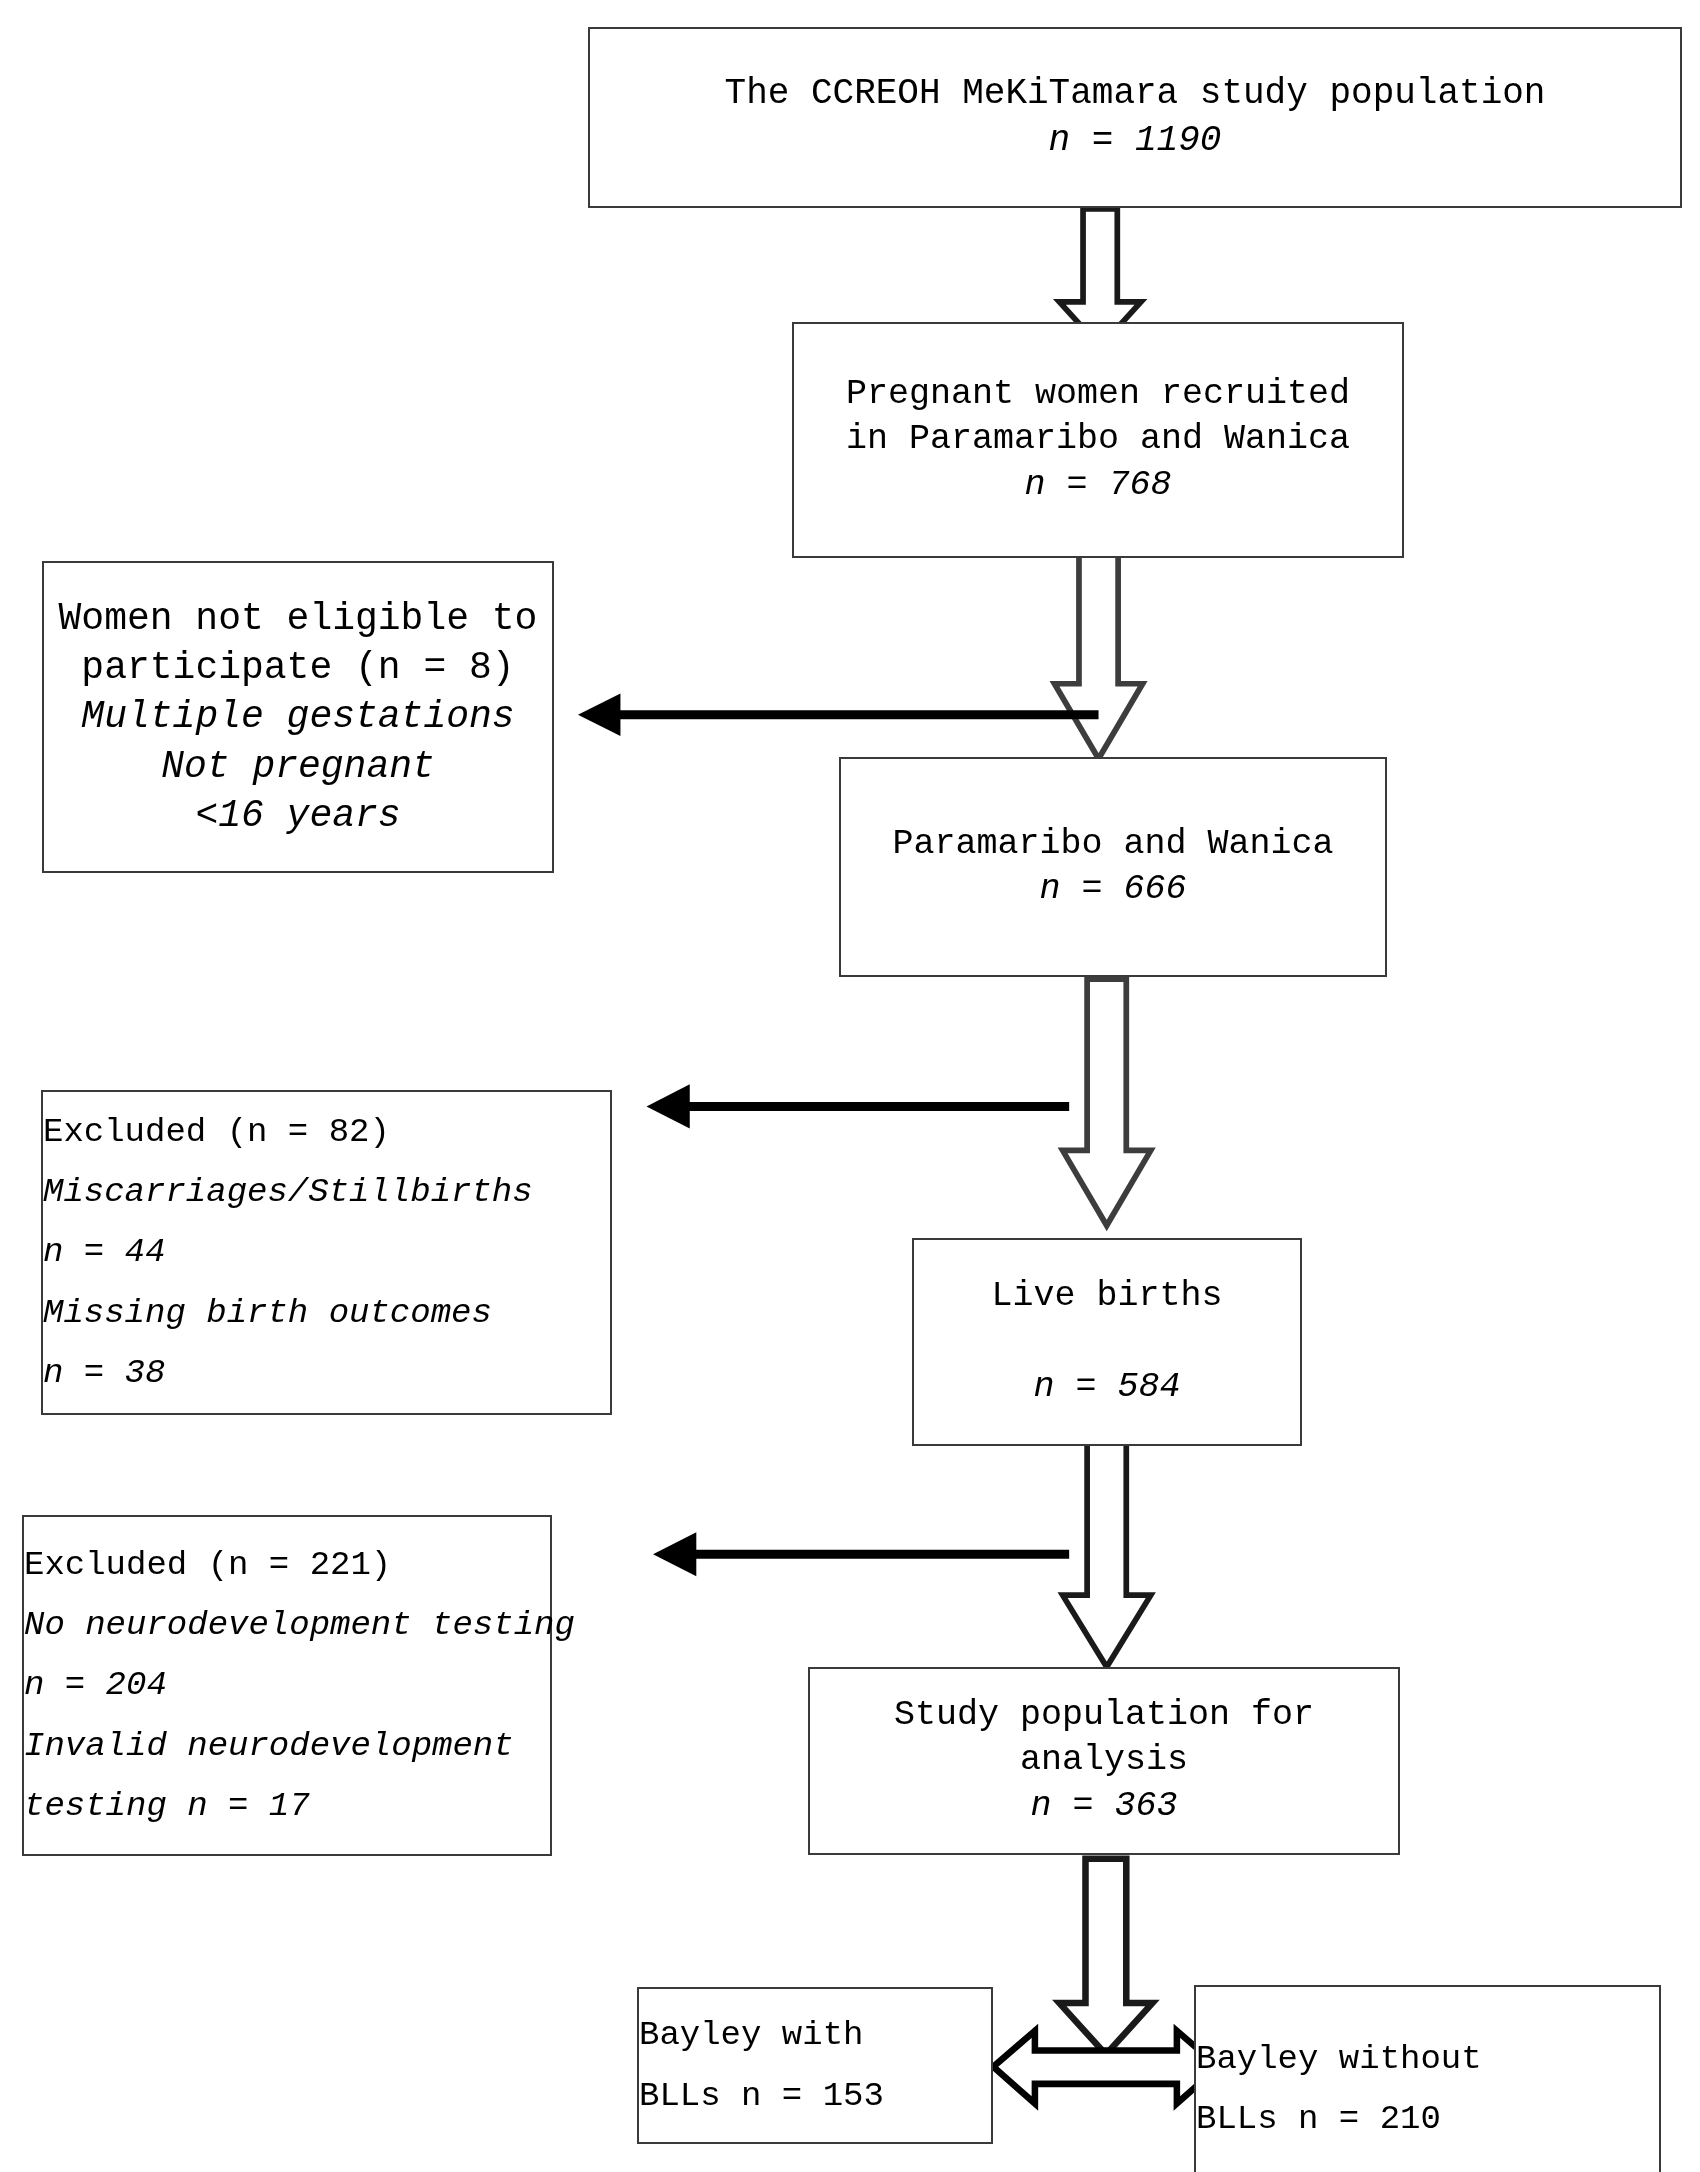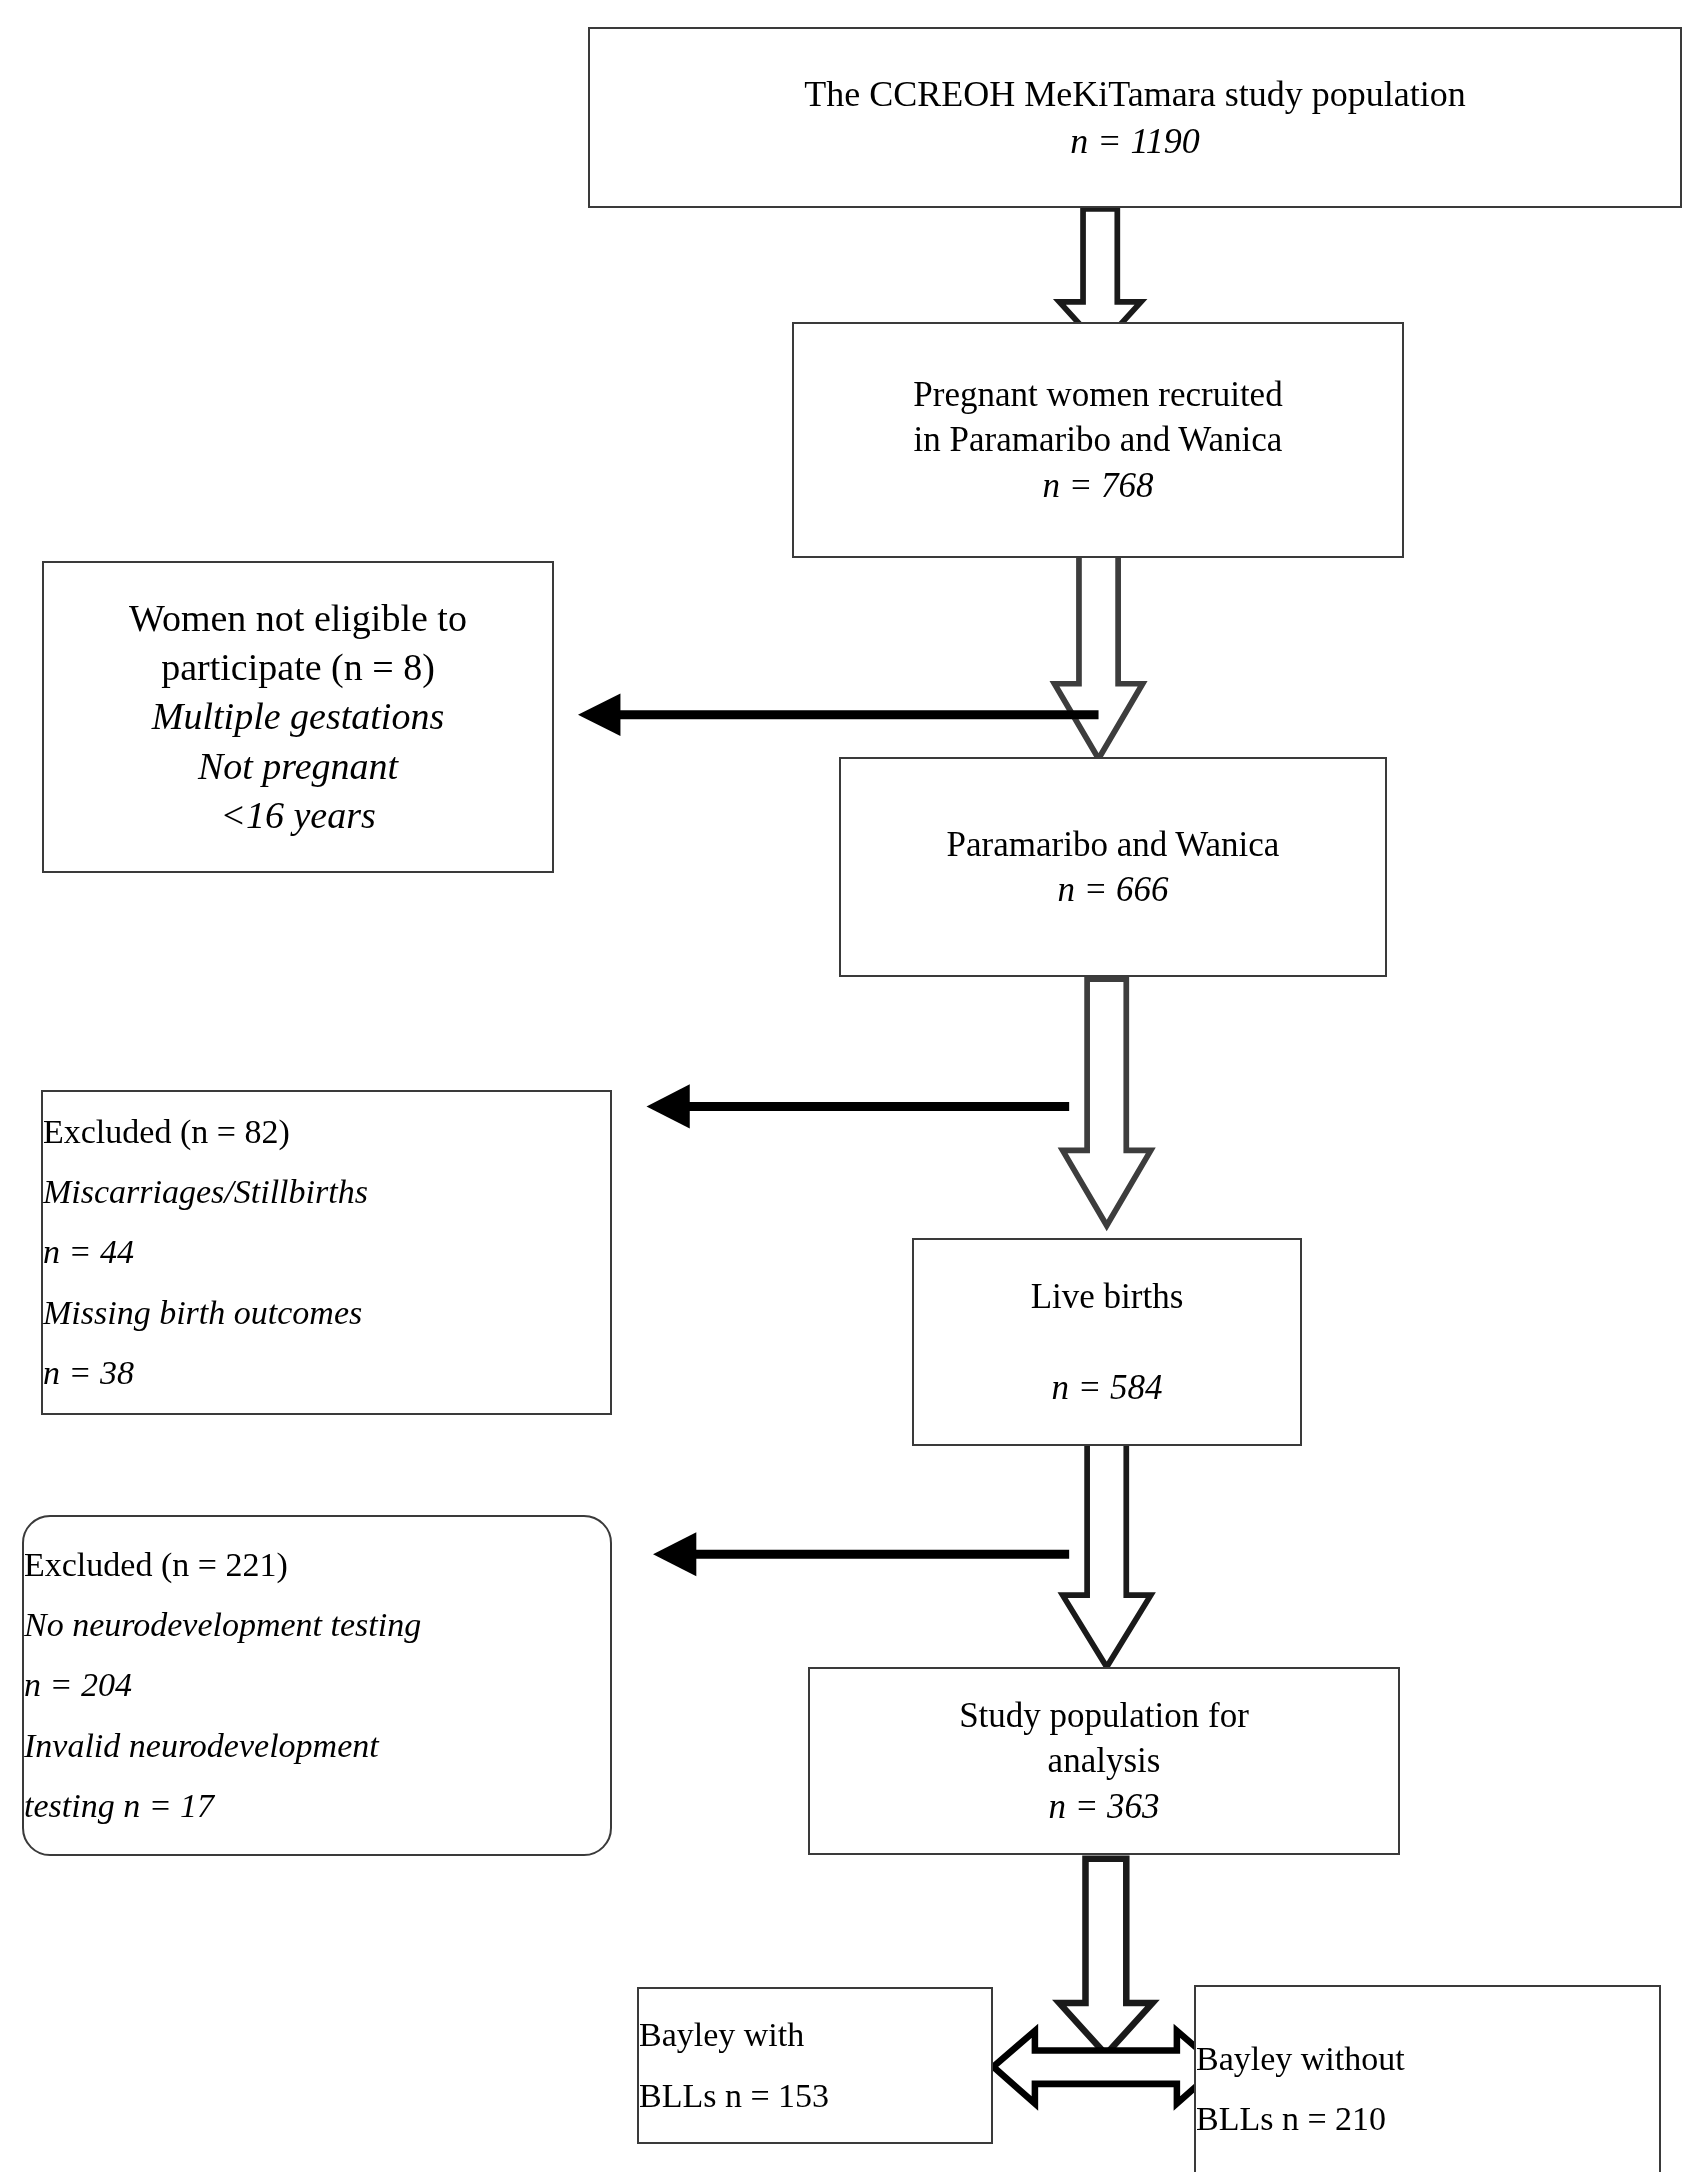--- a/index.html
+++ b/index.html
@@ -5,21 +5,21 @@
   html, body {
     margin: 0;
     padding: 0;
     background: #ffffff;
   }
   #canvas {
     position: relative;
     width: 1701px;
     height: 2172px;
     background: #ffffff;
-    font-family: Liberation Serif, serif;
+    font-family: Liberation Mono, monospace;
     overflow: hidden;
   }
   .node {
     position: absolute;
     box-sizing: border-box;
     border: 2.4px solid #3a3a3a;
     background: #ffffff;
     display: flex;
     flex-direction: column;
     justify-content: center;
@@ -109,21 +109,21 @@
     <span class="line it">Missing birth outcomes</span>
     <span class="line it">n = 38</span>
   </div>
 
   <div class="node center" style="left:912px; top:1226px; width:390px; height:208px; font-size:35px;margin-top:12px;">
     <span class="line">Live births</span>
     <span class="line">&nbsp;</span>
     <span class="line it">n = 584</span>
   </div>
 
-  <div class="node left" style="left:22px; top:1515px; width:590px; height:341px; font-size:34px;border-radius:28px;">
+  <div class="node left" style="left:22px; top:1515px; width:530px; height:341px; font-size:34px;">
     <span class="line">Excluded (n = 221)</span>
     <span class="line it">No neurodevelopment testing</span>
     <span class="line it">n = 204</span>
     <span class="line it">Invalid neurodevelopment</span>
     <span class="line it">testing n = 17</span>
   </div>
 
   <div class="node center" style="left:808px; top:1667px; width:592px; height:188px; font-size:35px;">
     <span class="line">Study population for</span>
     <span class="line">analysis</span>

